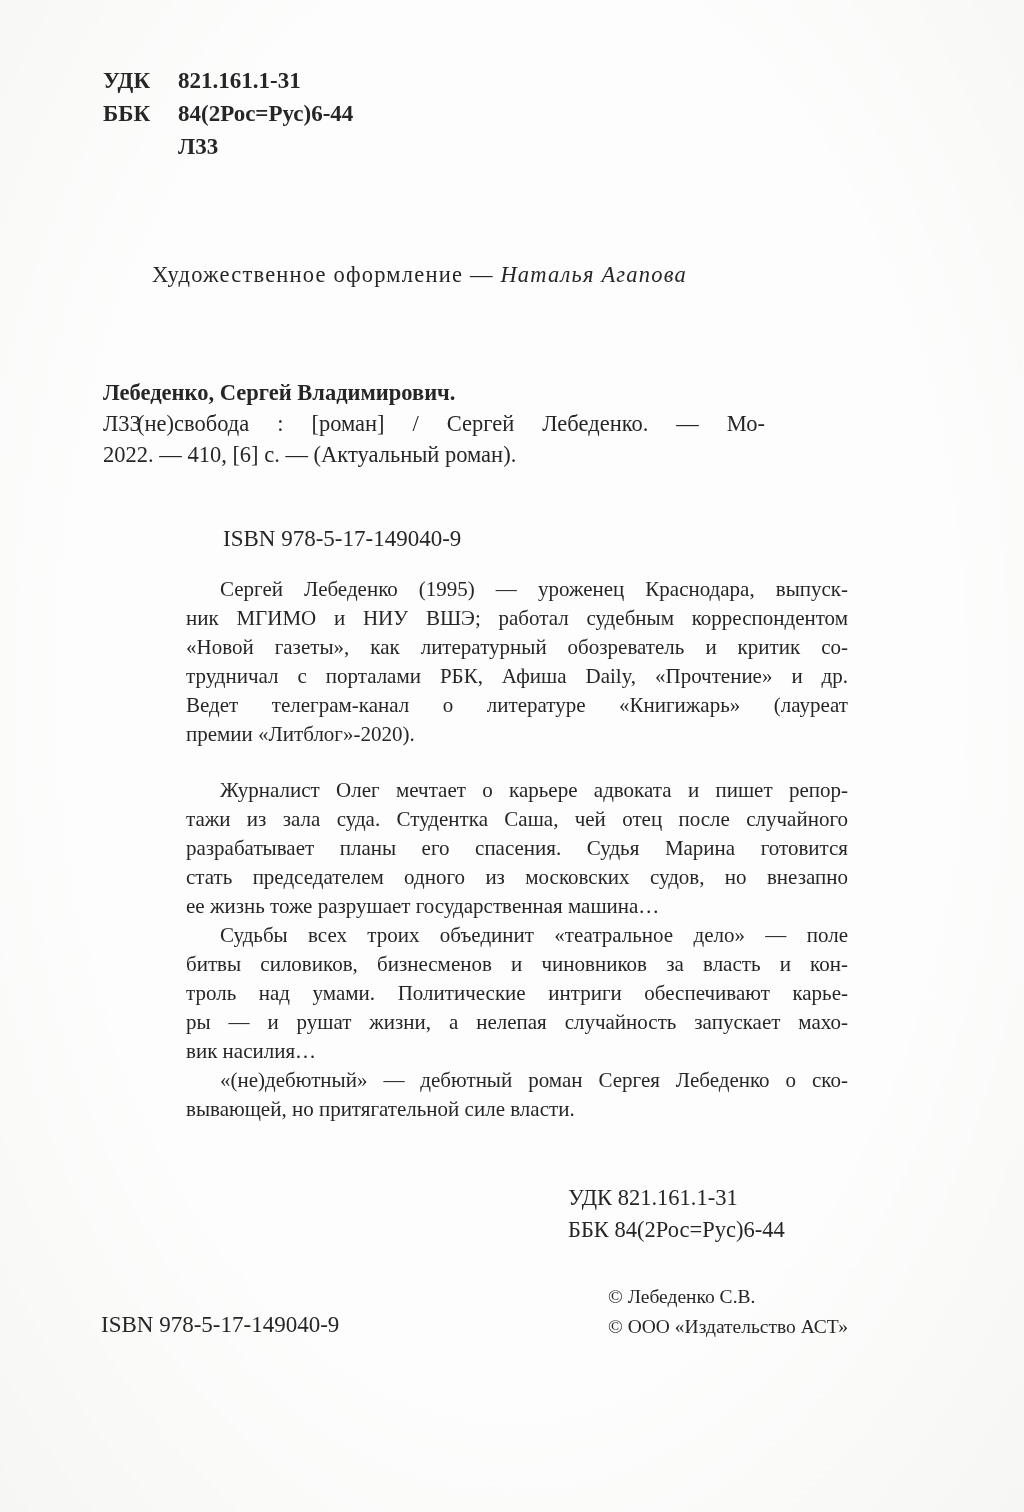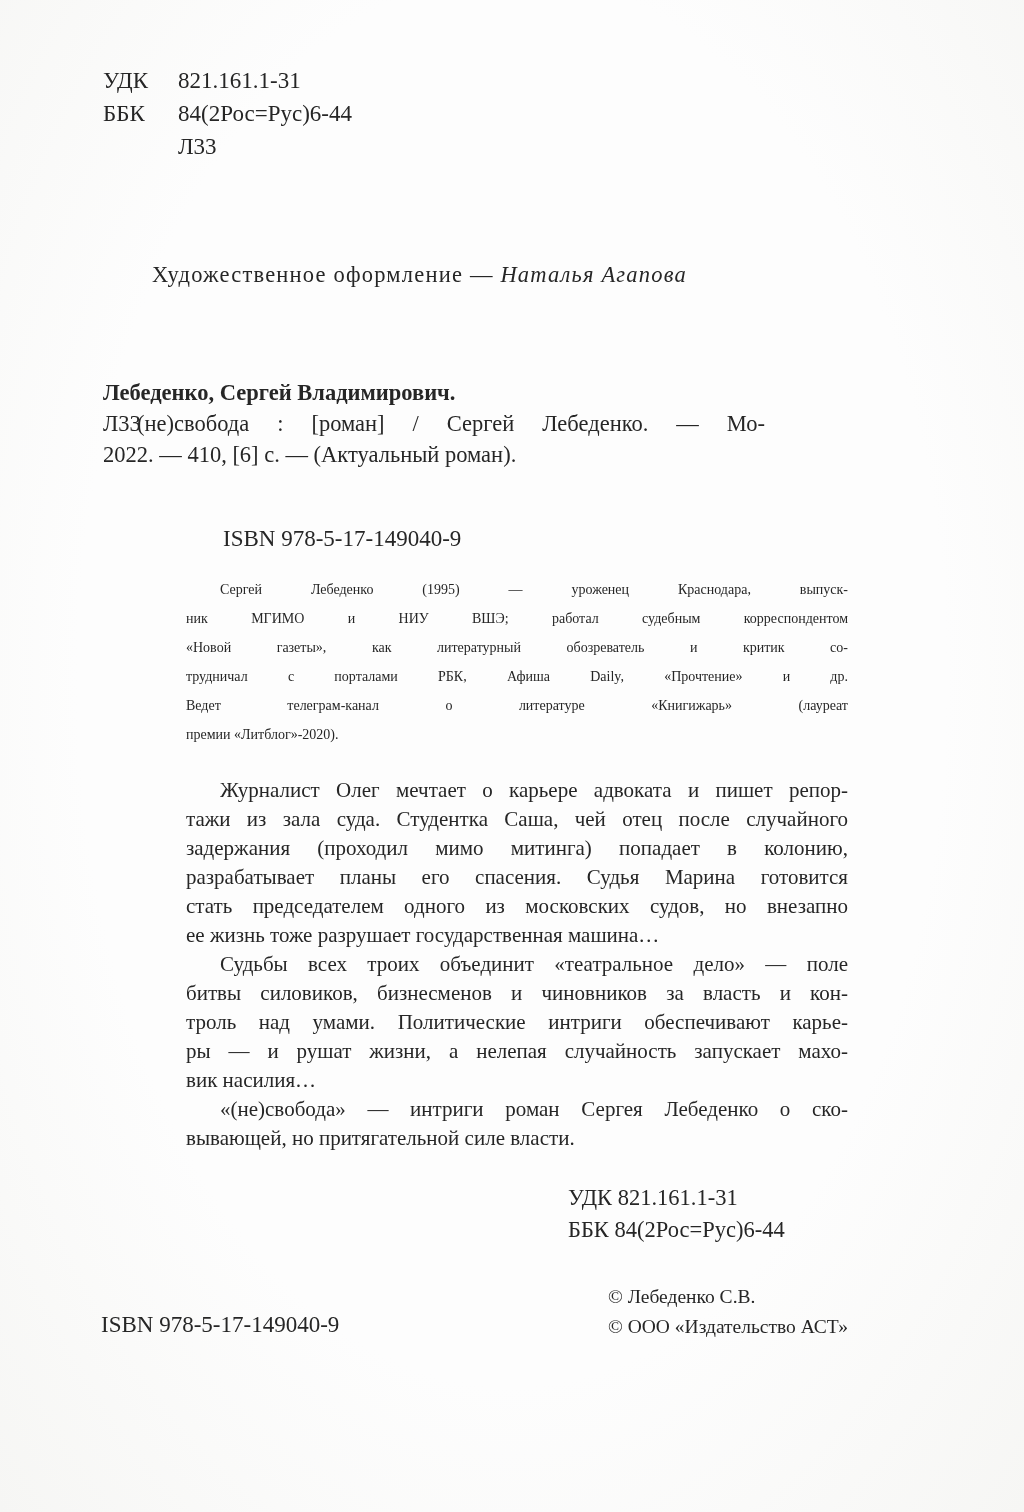--- a/index.html
+++ b/index.html
@@ -5,39 +5,39 @@
   html,body{margin:0;padding:0;background:#e9e9e7;}
   #page{
     position:relative;width:1024px;height:1512px;margin:0 auto;
     background:radial-gradient(ellipse at 50% 45%, #fdfdfd 60%, #f6f6f4 100%);
     color:#262626;
     font-family:"Liberation Serif","DejaVu Serif",serif;
     overflow:hidden;
   }
   .abs{position:absolute;}
   
-  .codes{left:103px;top:64px;font-size:23px;line-height:33px;}
+  .codes{left:103px;top:64px;font-size:23px;line-height:33px;font-weight:bold;}
   .codes .row{display:flex;}
   .codes .lbl{width:75px;}
   
   .designer{left:152px;top:262px;font-size:22.5px;letter-spacing:1.2px;white-space:nowrap;}
   .designer .it{font-style:italic;text-align:right;}
   
   .bib{left:103px;top:377px;width:745px;font-size:22.5px;line-height:31px;}
   .bib .sign{position:absolute;left:0;top:31px;}
   .bib .block{width:662px;}
   .bib .head{font-weight:bold;}
   
   .jl{text-align:justify;text-align-last:justify;overflow:hidden;white-space:nowrap;}
   .jl.last{text-align-last:left;}
   .ind{text-indent:34px;}
   
   .isbn-mid{left:223px;top:526px;font-size:23px;}
   
-  .bio{left:186px;top:575px;width:662px;font-size:14px;line-height:29px;}
+  .bio{left:186px;top:575px;width:662px;font-size:21px;line-height:29px;}
   .annot{left:186px;top:776px;width:662px;font-size:21px;line-height:29px;}
   
   .codes-bottom{left:568px;top:1182px;font-size:22.5px;line-height:32px;white-space:nowrap;}
   
   .copy{left:562px;top:1282px;font-size:19.5px;line-height:30px;white-space:nowrap;margin-left:46px;}
   
   .isbn-bottom{left:101px;top:1312px;font-size:23px;}
 </style>
 </head>
 <body>
@@ -80,34 +80,33 @@
     <div class="jl">«Новой газеты», как литературный обозреватель и критик со-</div>
     <div class="jl">трудничал с порталами РБК, Афиша Daily, «Прочтение» и др.</div>
     <div class="jl">Ведет телеграм-канал о литературе «Книгижарь» (лауреат</div>
     <div class="jl last">премии «Литблог»-2020).</div>
   </div>
 
   <div class="abs annot">
     <div>
       <div class="jl ind">Журналист Олег мечтает о карьере адвоката и пишет репор-</div>
       <div class="jl">тажи из зала суда. Студентка Саша, чей отец после случайного</div>
-      <div class="jl">задержания (проходил мимо митинга) попадает в колонию,</div>
       <div class="jl">разрабатывает планы его спасения. Судья Марина готовится</div>
       <div class="jl">стать председателем одного из московских судов, но внезапно</div>
       <div class="jl last">ее жизнь тоже разрушает государственная машина…</div>
     </div>
     <div>
       <div class="jl ind">Судьбы всех троих объединит «театральное дело» — поле</div>
       <div class="jl">битвы силовиков, бизнесменов и чиновников за власть и кон-</div>
       <div class="jl">троль над умами. Политические интриги обеспечивают карье-</div>
       <div class="jl">ры — и рушат жизни, а нелепая случайность запускает махо-</div>
       <div class="jl last">вик насилия…</div>
     </div>
     <div>
-      <div class="jl ind">«(не)свобода» — интриги роман Сергея Лебеденко о ско-</div>
+      <div class="jl ind">«(не)дебютный» — дебютный роман Сергея Лебеденко о ско-</div>
       <div class="jl last">вывающей, но притягательной силе власти.</div>
     </div>
   </div>
 
   <div class="abs codes-bottom">
     <div>УДК 821.161.1-31</div>
     <div>ББК 84(2Рос=Рус)6-44</div>
   </div>
 
   <div class="abs copy">

